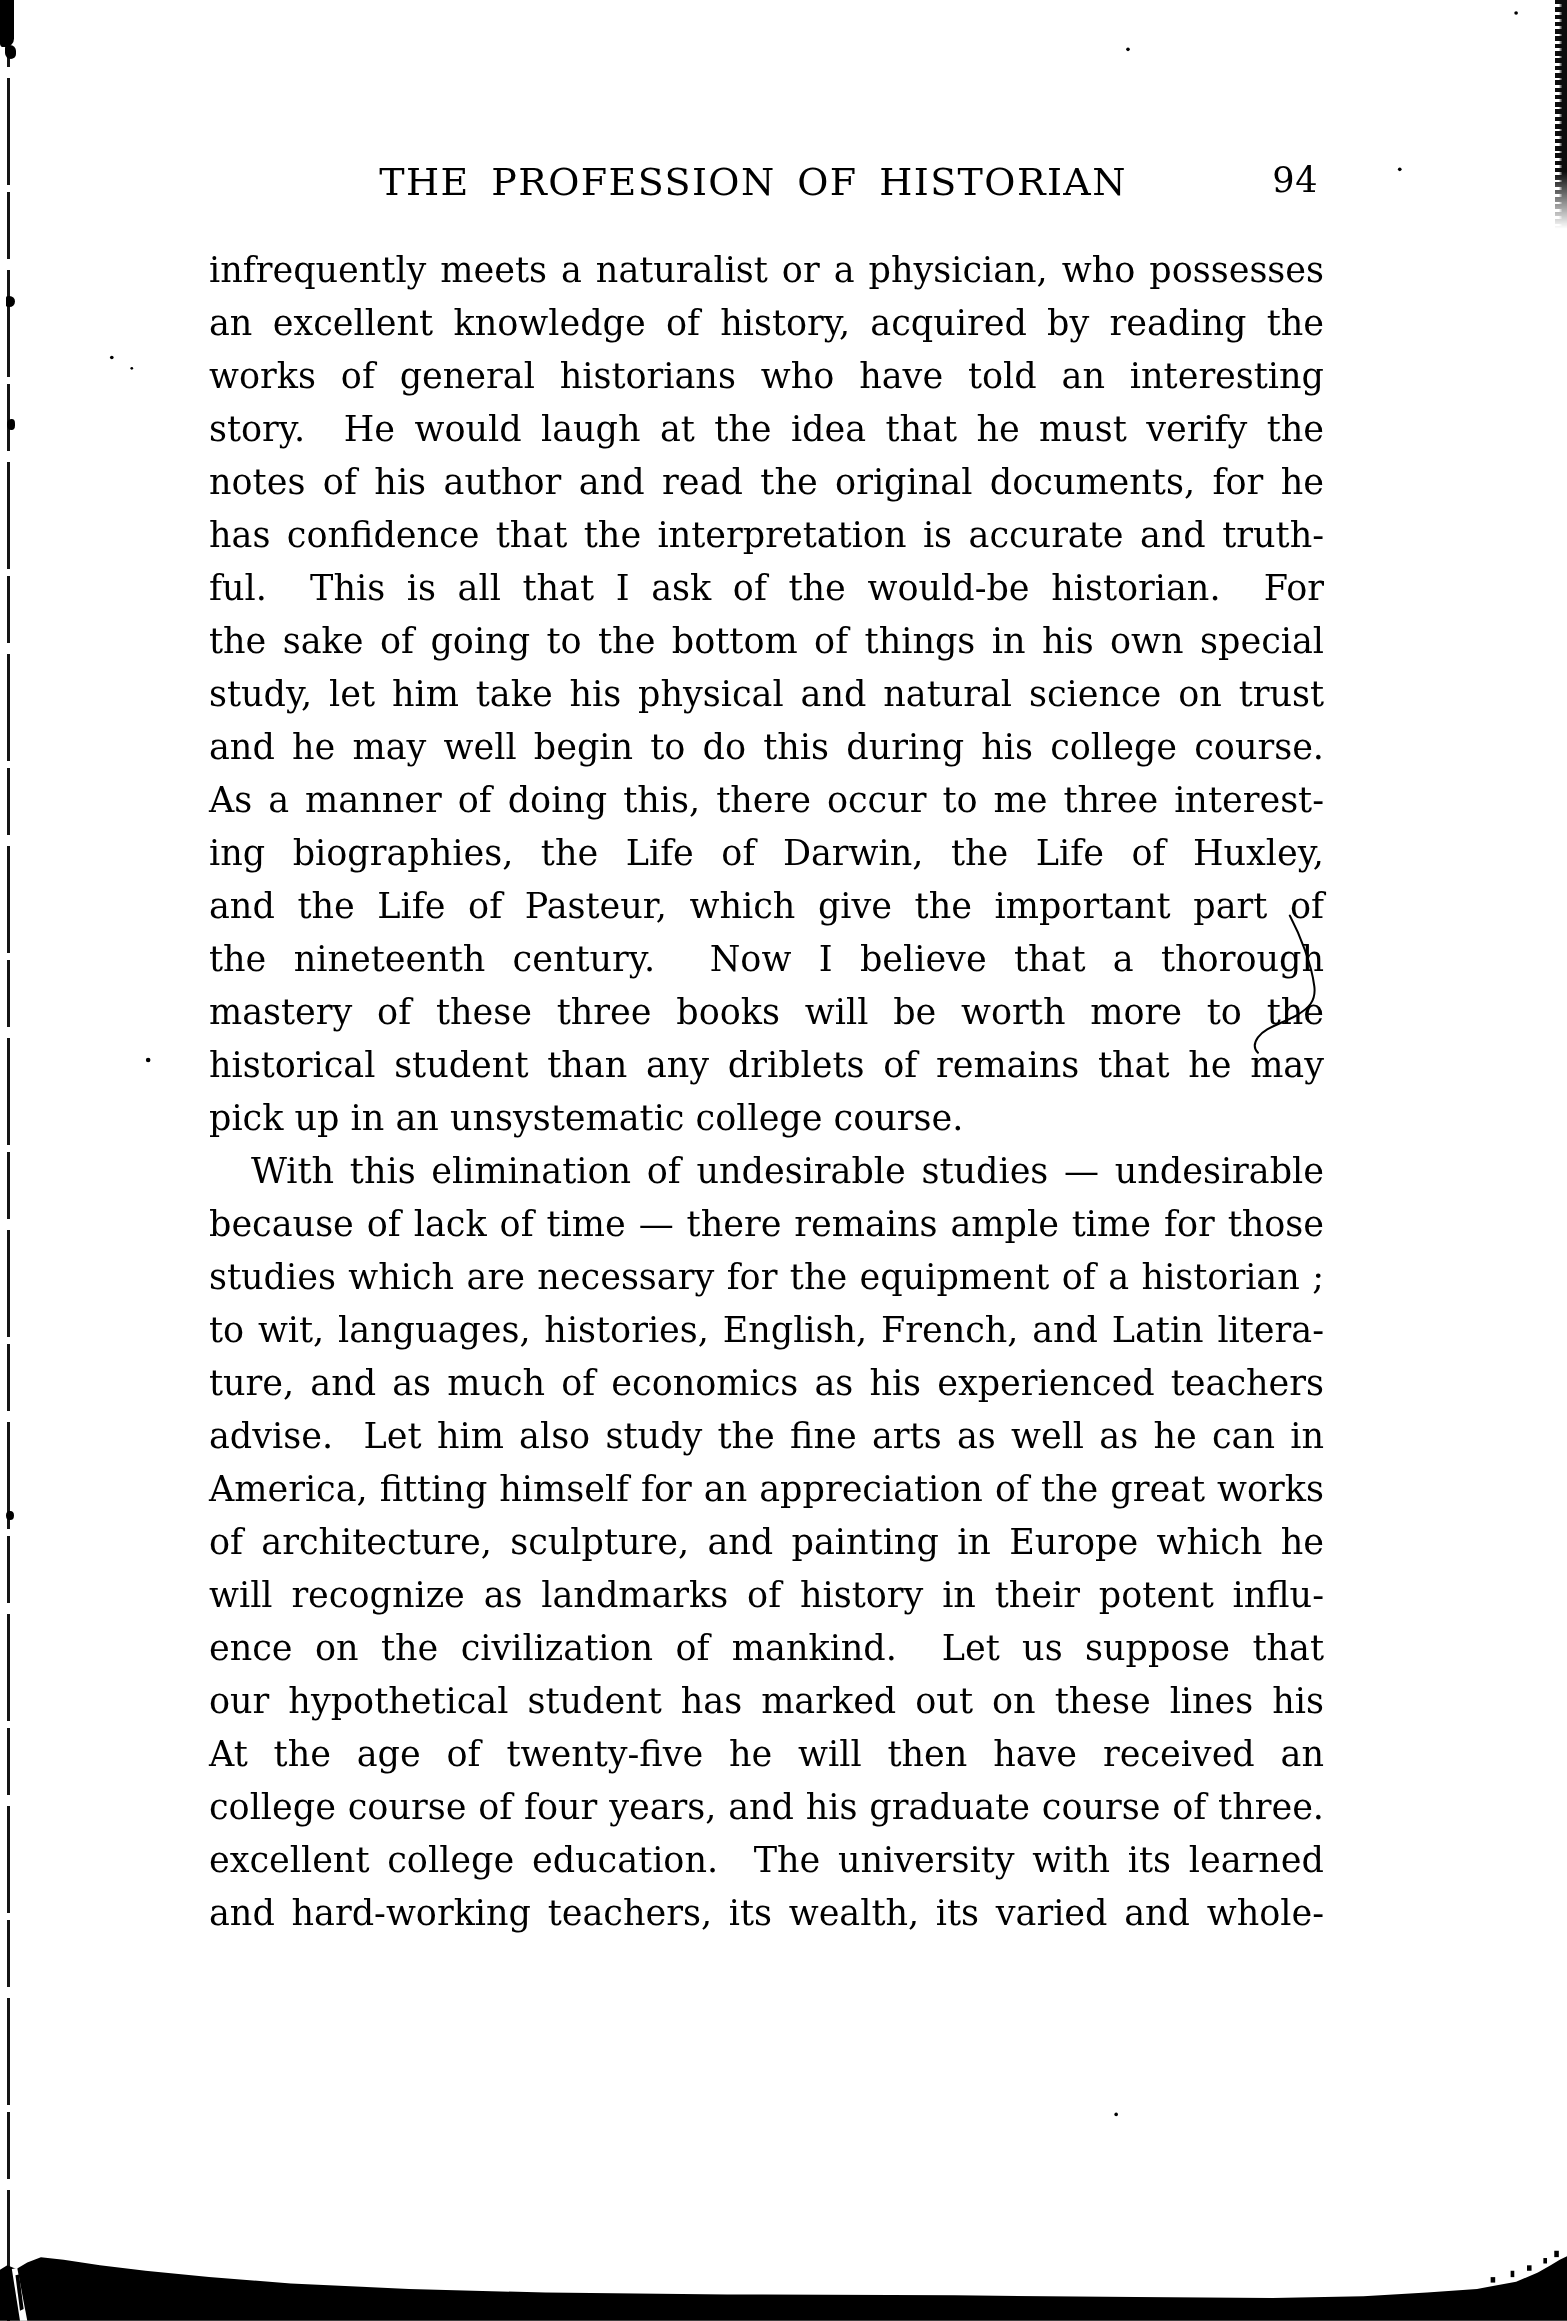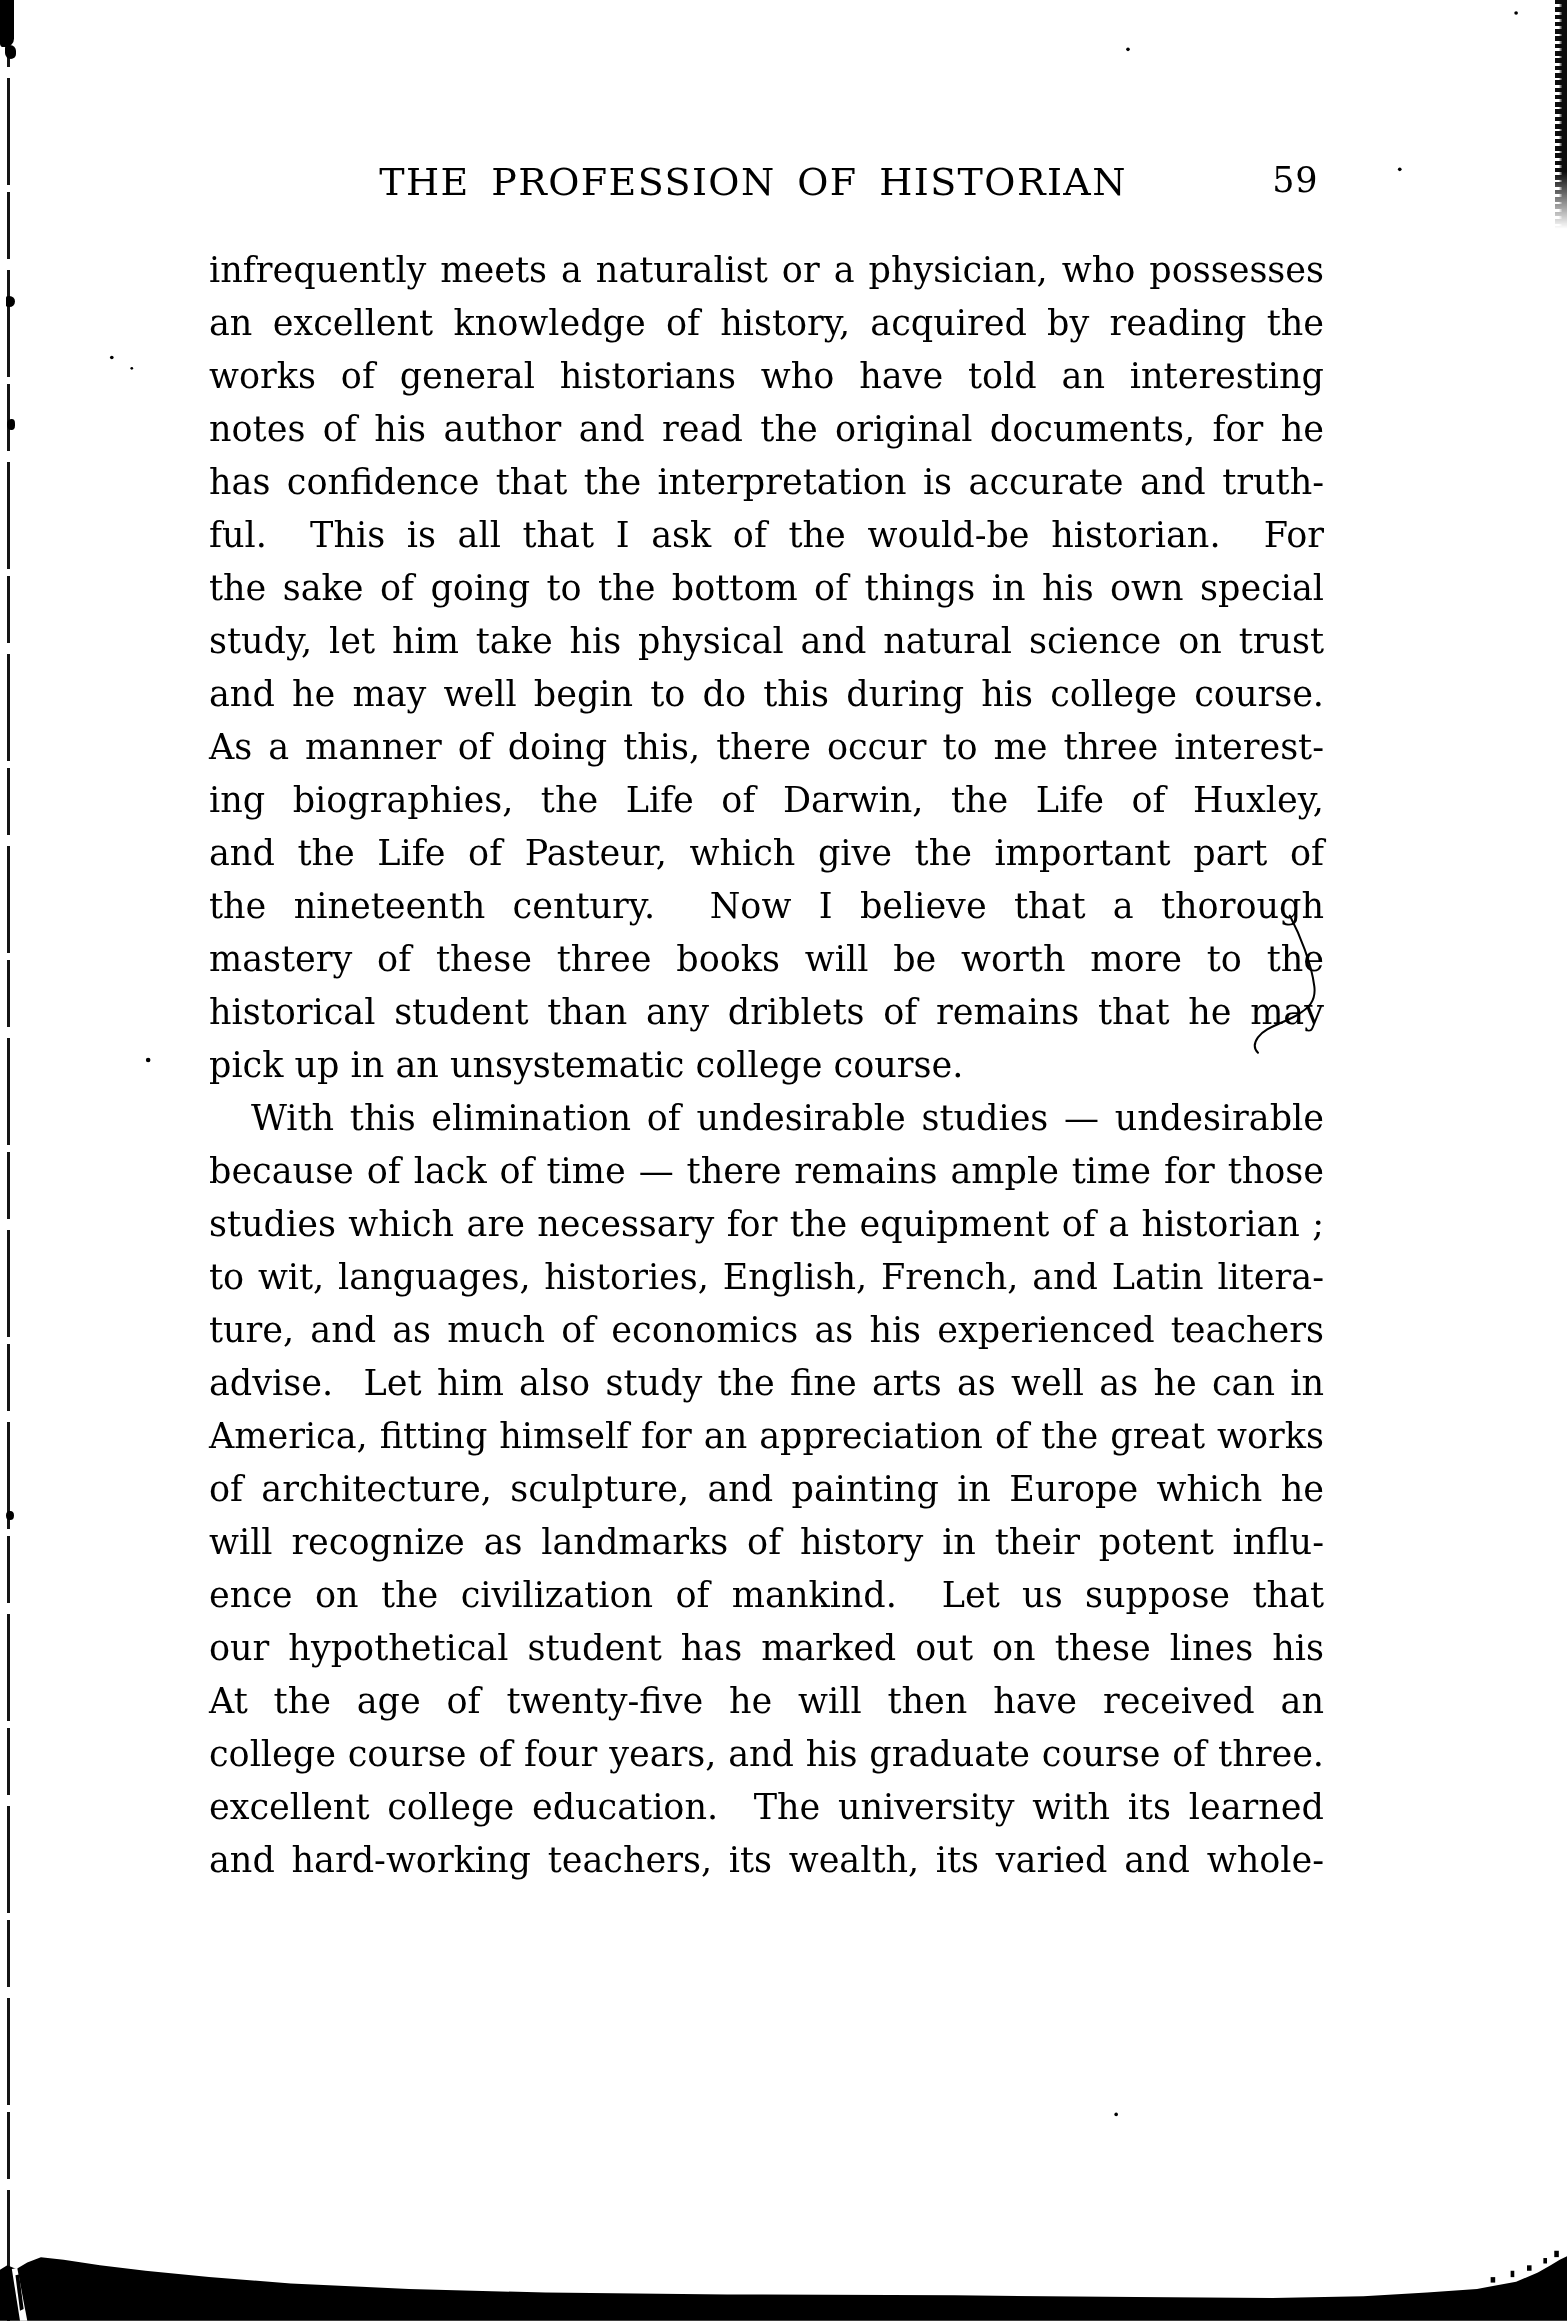--- a/index.html
+++ b/index.html
@@ -95,27 +95,28 @@
 
   .svg-overlay { position: absolute; left: 0; top: 0; pointer-events: none; }
 </style>
 </head>
 <body>
 
 <div class="page">
 
   <div class="running-head">
     <span class="title">THE PROFESSION OF HISTORIAN</span>
-    <span class="pageno">59</span>
+    <span class="pageno">94</span>
   </div>
 
   <div class="text-block">
       <div class="line j">infrequently meets a naturalist or a physician, who possesses</div>
       <div class="line j">an excellent knowledge of history, acquired by reading the</div>
       <div class="line j">works of general historians who have told an interesting</div>
+      <div class="line j">story.&nbsp; He would laugh at the idea that he must verify the</div>
       <div class="line j">notes of his author and read the original documents, for he</div>
       <div class="line j">has confidence that the interpretation is accurate and truth-</div>
       <div class="line j">ful.&nbsp; This is all that I ask of the would-be historian.&nbsp; For</div>
       <div class="line j">the sake of going to the bottom of things in his own special</div>
       <div class="line j">study, let him take his physical and natural science on trust</div>
       <div class="line j">and he may well begin to do this during his college course.</div>
       <div class="line j">As a manner of doing this, there occur to me three interest-</div>
       <div class="line j">ing biographies, the Life of Darwin, the Life of Huxley,</div>
       <div class="line j">and the Life of Pasteur, which give the important part of</div>
       <div class="line j">the nineteenth century.&nbsp; Now I believe that a thorough</div>

